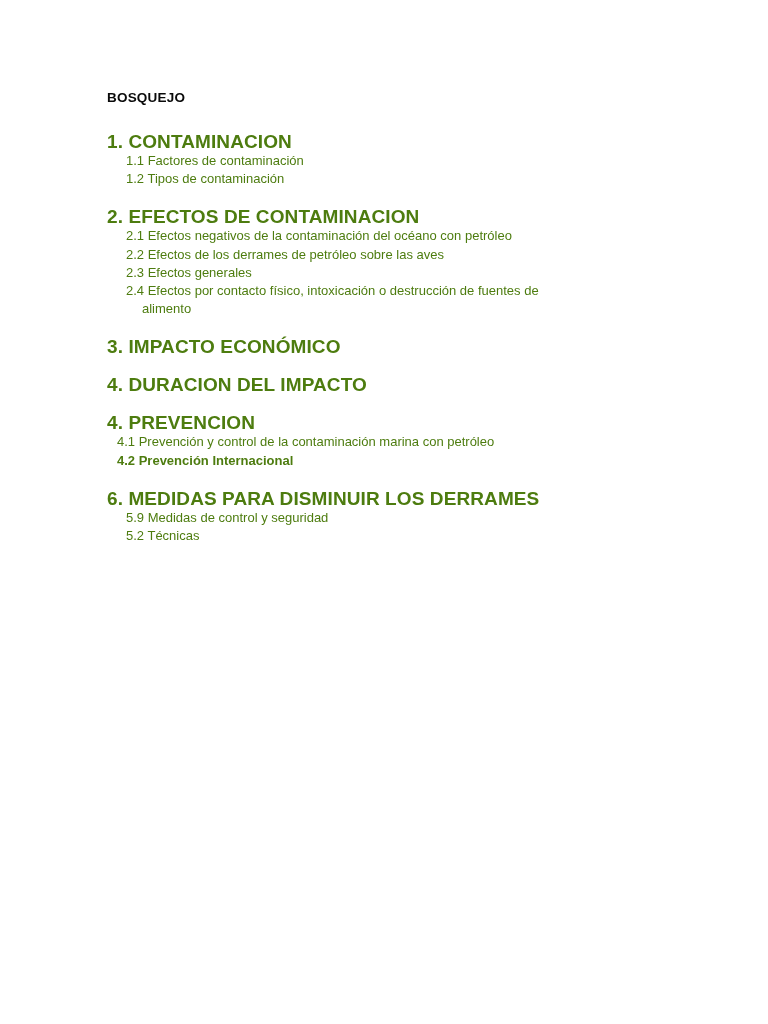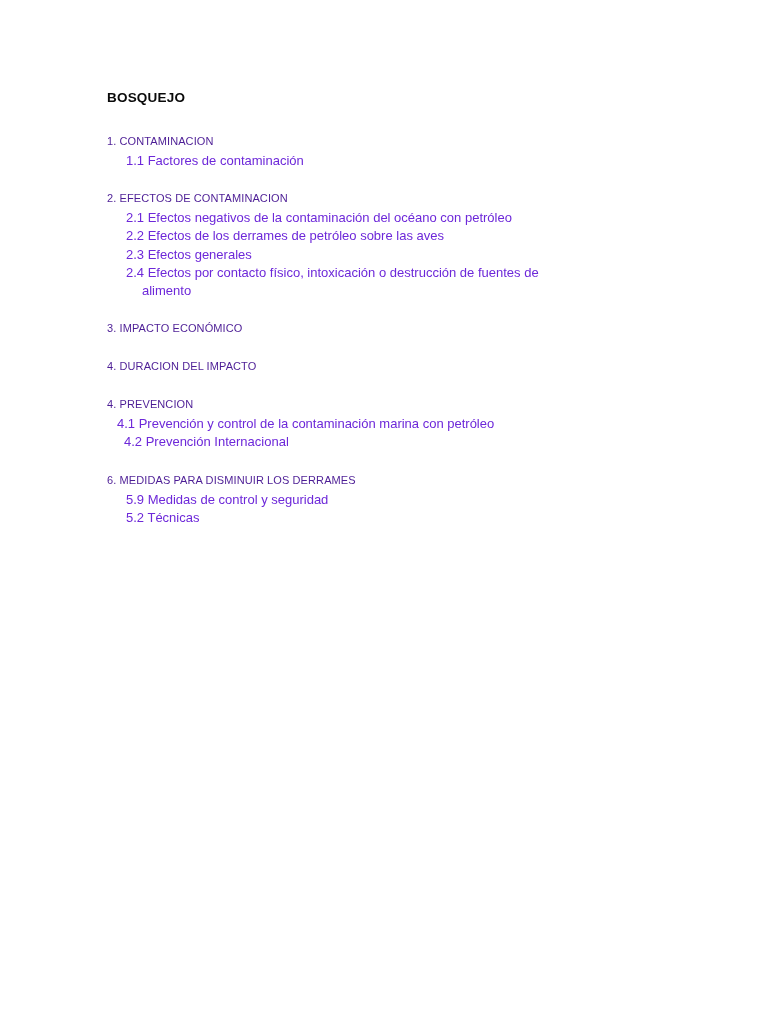--- a/index.html
+++ b/index.html
@@ -43,49 +43,49 @@
     margin: 0 0 27px 0;
     white-space: pre;
   }
 
   
   .section {
     margin: 0 0 20px 0;
   }
 
   .section-heading {
-    font-size: 11px;
-    font-weight: normal;
-    color: #4c1d95;
+    font-size: 19px;
+    font-weight: bold;
+    color: #4d7c0f;
     letter-spacing: 0.1px;
     line-height: 17px;
     margin: 0 0 2px 0;
     white-space: pre;
   }
 
   .sub-list {
     list-style: none;
     margin: 0;
     padding: 0;
   }
 
   .sub-item {
     font-size: 13px;
     font-weight: normal;
-    color: #6d28d9;
+    color: #4d7c0f;
     line-height: 18.2px;
     white-space: pre-wrap;
     margin: 0;
     padding: 0;
   }
 
   
   .ind-std   { margin-left: 19px; }
   .ind-wide  { margin-left: 10px; }
-  .ind-narrow{ margin-left: 17px; }
+  .ind-narrow{ margin-left: 10px; font-weight: bold; }
 
   
   .sub-item.hanging {
     margin-left: 19px;
     text-indent: 0;
   }
   .cont-line {
     display: block;
     margin-left: 16px;
   }
@@ -101,20 +101,21 @@
 <div class="page">
   <div class="doc-body">
 
     <h1 class="doc-title">BOSQUEJO</h1>
 
     <div id="sections-root">
         <section class="section">
           <h2 class="section-heading">1. CONTAMINACION</h2>
           <ul class="sub-list">
             <li class="sub-item ind-std"><span>1.1 Factores de contaminación</span></li>
+            <li class="sub-item ind-std"><span>1.2 Tipos de contaminación</span></li>
           </ul>
         </section>
         <section class="section">
           <h2 class="section-heading">2. EFECTOS DE CONTAMINACION</h2>
           <ul class="sub-list">
             <li class="sub-item ind-std"><span>2.1 Efectos negativos de la contaminación del océano con petróleo</span></li>
             <li class="sub-item ind-std"><span>2.2 Efectos de los derrames de petróleo sobre las aves</span></li>
             <li class="sub-item ind-std"><span>2.3 Efectos generales</span></li>
             <li class="sub-item ind-std hanging"><span>2.4 Efectos por contacto físico, intoxicación o destrucción de fuentes de</span><span class="cont-line">alimento</span></li>
           </ul>

